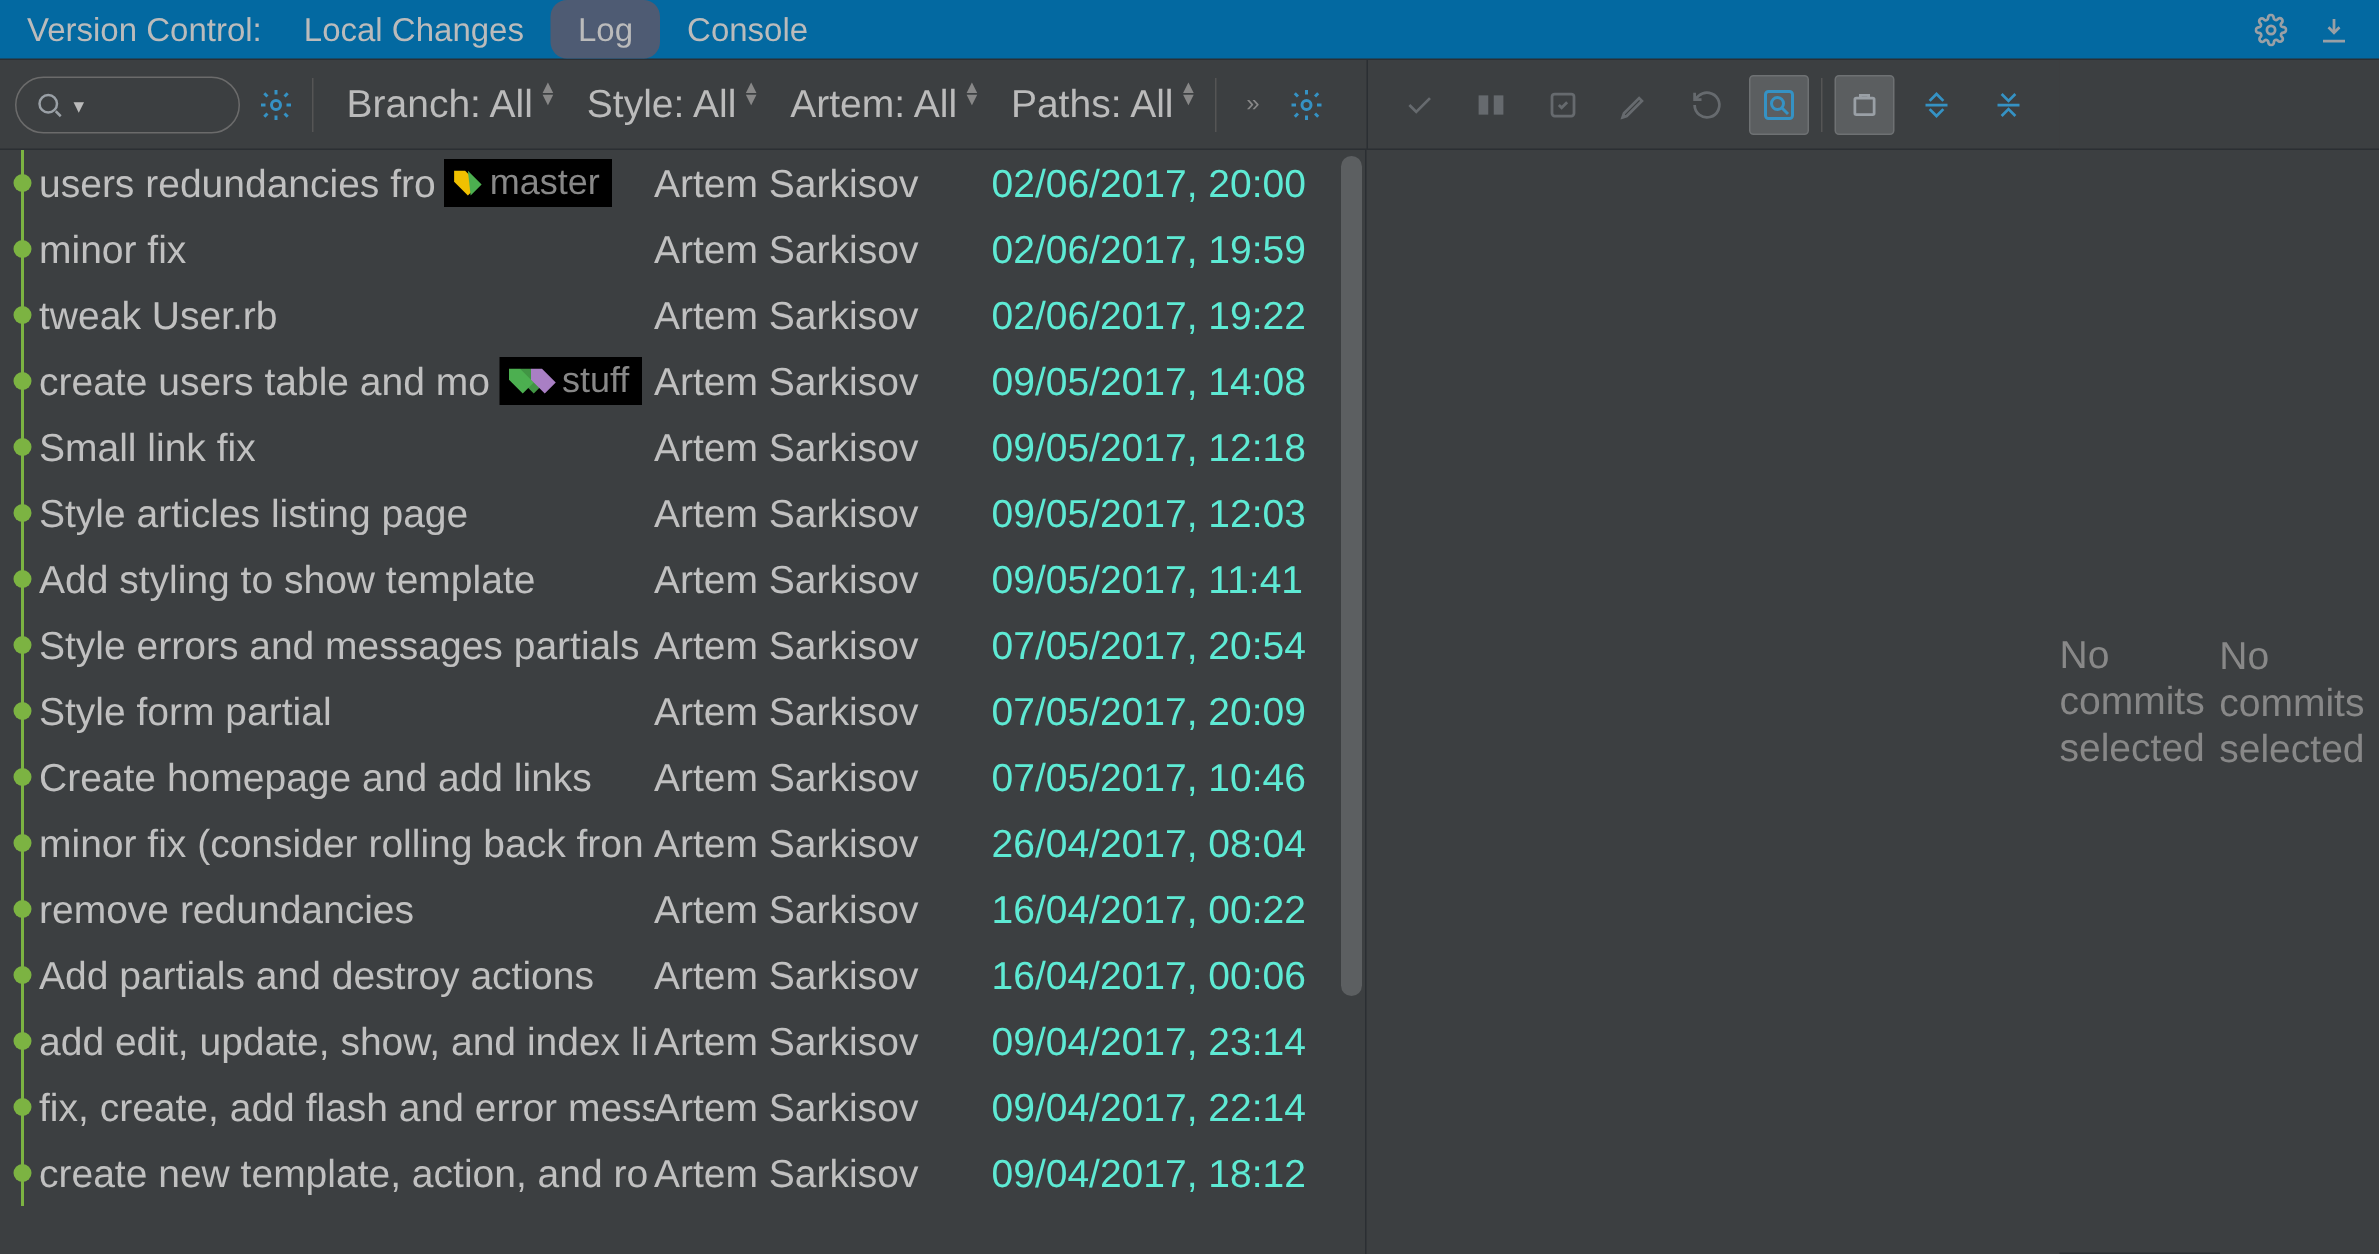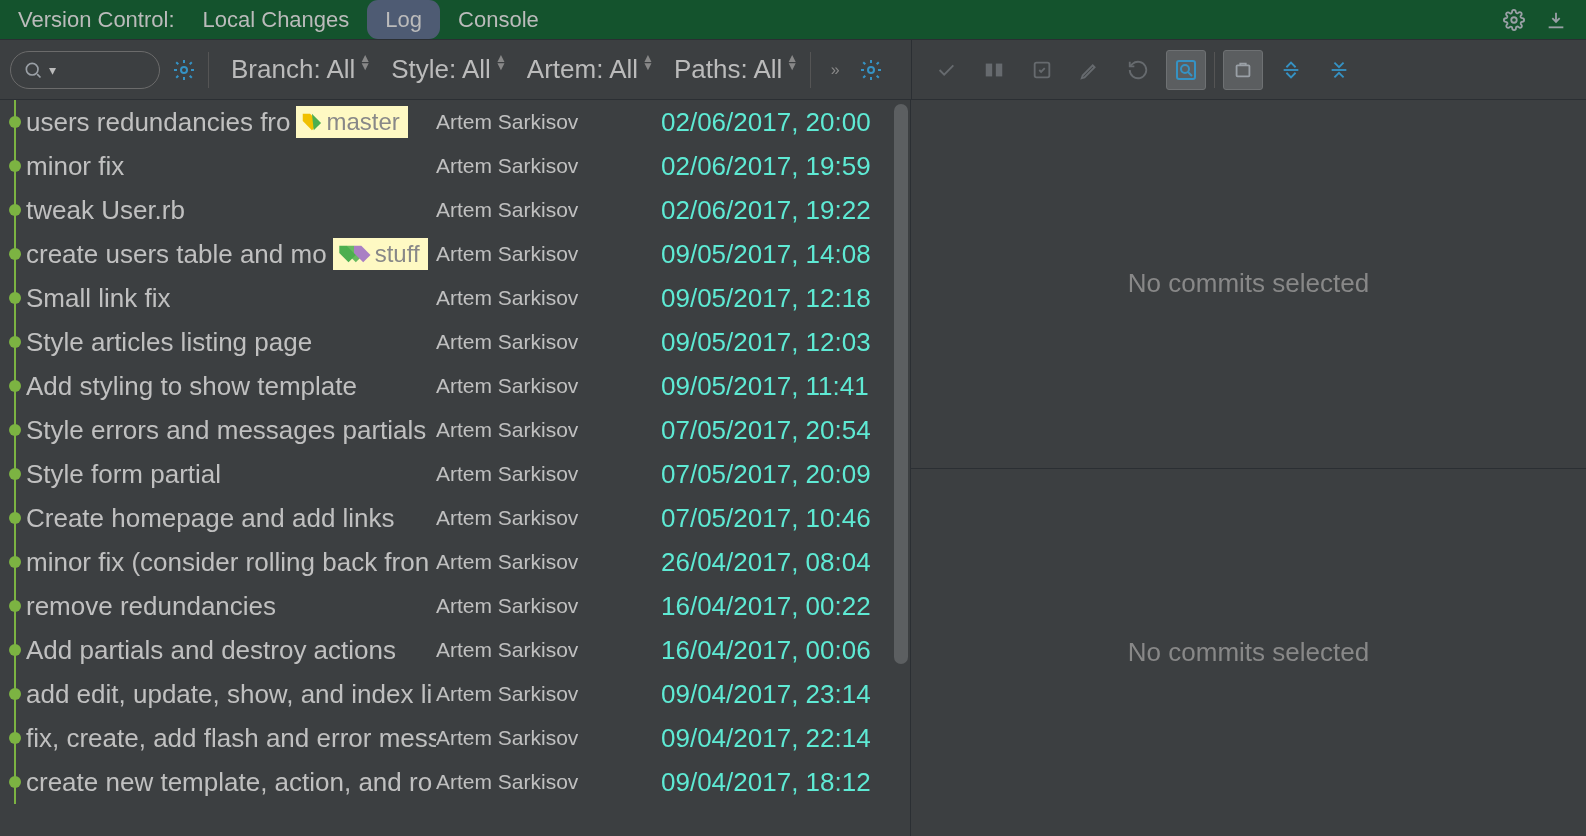--- a/index.html
+++ b/index.html
@@ -7,21 +7,21 @@
   font-family: -apple-system, "Helvetica Neue", Arial, sans-serif;
   background: #3c3f41;
   color: #bbbbbb;
   width: 1586px;
   height: 836px;
   overflow: hidden;
   font-size: 26px;
 }
 .header-bar {
   height: 40px;
-  background: #14532d;
+  background: #0369a1;
   border-bottom: 1px solid #2b2f33;
   display: flex;
   align-items: center;
   padding: 0 8px;
 }
 .header-title {
   color: #bbbbbb;
   font-size: 22px;
   padding: 0 10px;
 }
@@ -129,32 +129,32 @@
   overflow: hidden;
   display: flex;
   align-items: center;
   gap: 6px;
 }
 .msg-text { overflow: hidden; white-space: nowrap; }
 .tag-badge {
   display: inline-flex;
   align-items: center;
   gap: 4px;
-  background: #fef9c3;
+  background: #000000;
   padding: 2px 8px 2px 4px;
   flex-shrink: 0;
 }
 .tag-label { color: #888; font-size: 24px; }
 .bookmark-icon {
   display: inline-flex;
 }
 .author-col {
   width: 215px;
   color: #c0c0c0;
-  font-size: 21px;
+  font-size: 26px;
   white-space: nowrap;
   overflow: hidden;
 }
 .date-col {
   width: 240px;
   color: #5eead4;
   font-size: 26px;
   text-align: left;
   padding-left: 10px;
   white-space: nowrap;
@@ -165,21 +165,21 @@
   top: 4px;
   width: 14px;
   height: 560px;
   background: #5c5f61;
   border-radius: 7px;
 }
 .detail-panel {
   flex: 1;
   border-left: 1px solid #2b2f33;
   display: flex;
-  flex-direction: column;
+  flex-direction: row;
 }
 .detail-top-toolbar {
   height: 60px;
   border-bottom: 1px solid #2b2f33;
   display: flex;
   align-items: center;
   gap: 8px;
   padding: 0 14px;
 }
 .detail-half {

